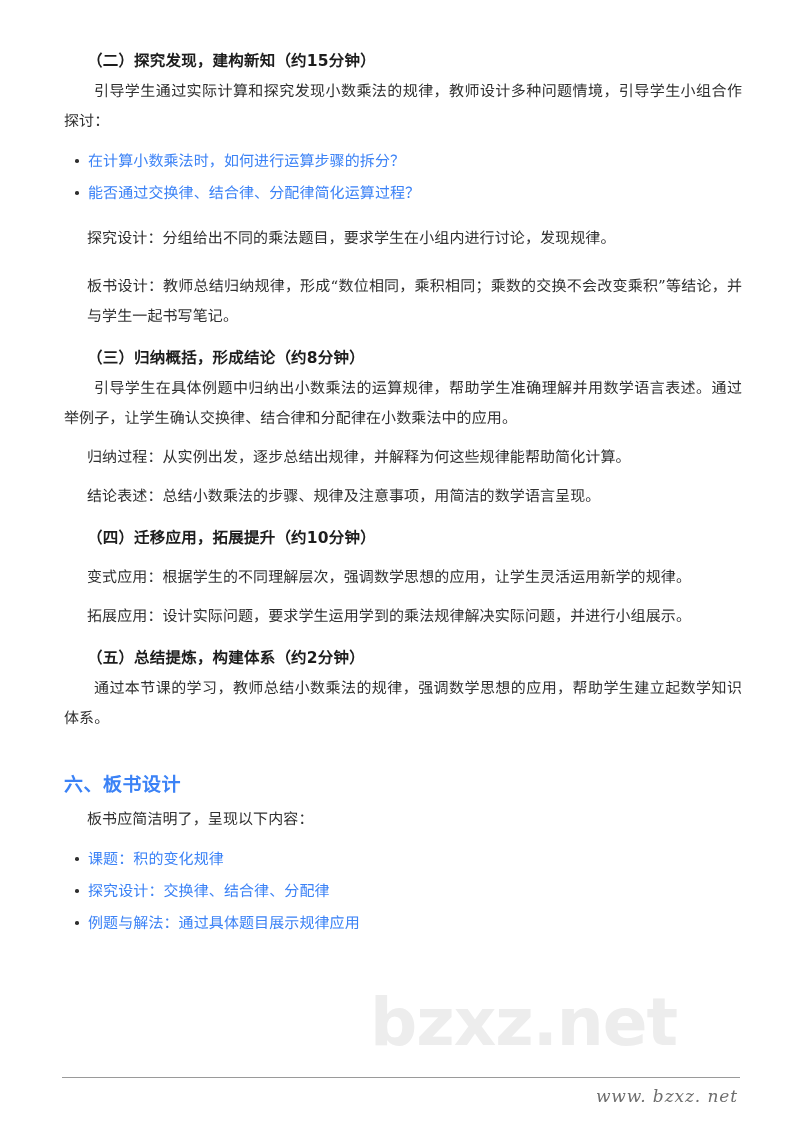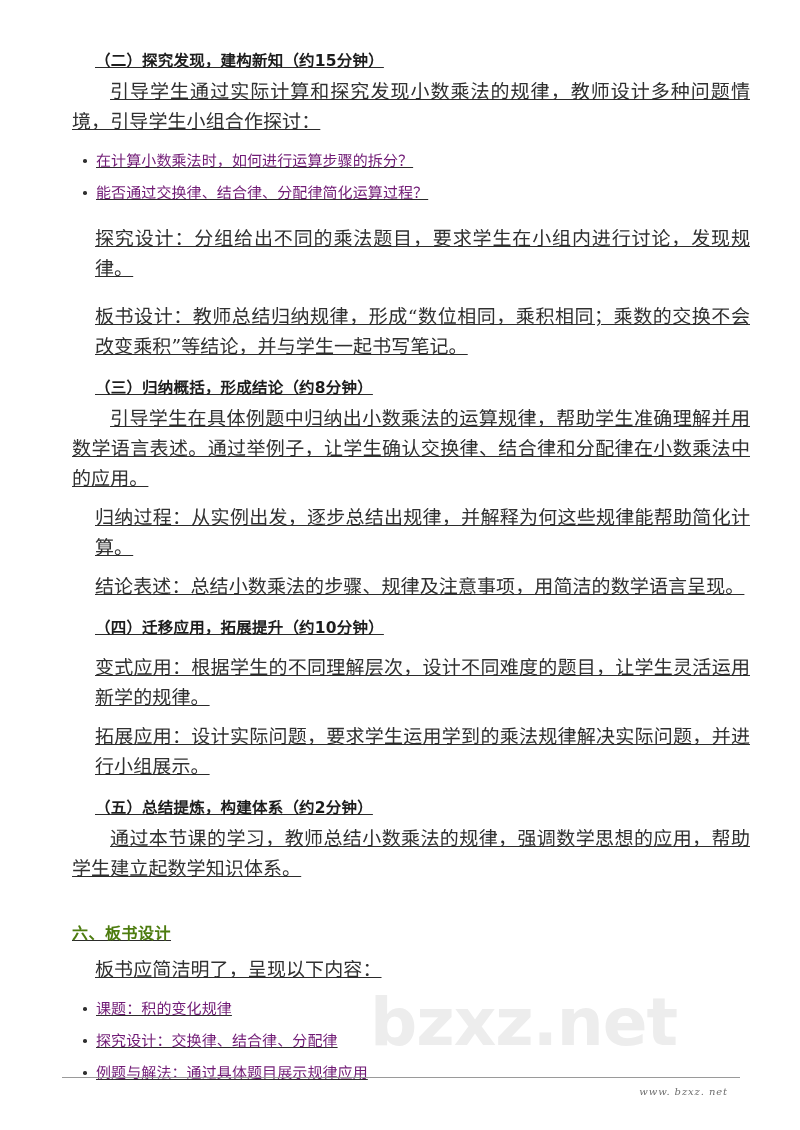--- a/index.html
+++ b/index.html
@@ -21,24 +21,23 @@
   .page {
     position: absolute;
     inset: 0;
     width: 800px;
     height: 1130px;
     background: #ffffff;
   }
 
   .content {
     position: absolute;
-    left: 72px;
+    left: 64px;
     top: 48px;
     width: 678px;
-    text-decoration: underline;
   }
 
   
   .watermark {
     position: absolute;
     left: 370px;
     top: 983px;
     width: 360px;
     height: 80px;
     font-family: "DejaVu Sans", "Liberation Sans", sans-serif;
@@ -56,25 +55,25 @@
   .footer-rule {
     position: absolute;
     left: 62px;
     top: 1077px;
     width: 678px;
     height: 1px;
     background: #9a9a9a;
   }
   .footer-url {
     position: absolute;
-    right: 72px;
+    right: 62px;
     top: 1086px;
     font-family: "DejaVu Serif", "Liberation Serif", serif;
     font-style: italic;
-    font-size: 10px;
+    font-size: 17px;
     letter-spacing: 0.9px;
     color: #6e6e6e;
     white-space: nowrap;
     text-align: center;
   }
 
   
   .sub-heading {
     font-family: "DejaVu Sans", "Liberation Sans", sans-serif;
     font-weight: 700;
@@ -82,51 +81,51 @@
     line-height: 26px;
     color: #1d1d1d;
     margin: 0 0 2px 0;
     padding-left: 23px;
     letter-spacing: 0.2px;
   }
 
   .section-heading {
     font-family: "DejaVu Sans", "Liberation Sans", sans-serif;
     font-weight: 700;
-    font-size: 16px;
+    font-size: 19px;
     line-height: 30px;
-    color: #4d7c0f;
+    color: #3b82f6;
     margin: 0;
     padding-left: 0;
     letter-spacing: 0.5px;
   }
 
   p.body {
-    font-size: 19px;
+    font-size: 15px;
     line-height: 30px;
     margin: 0;
     color: #303030;
     text-align: justify;
     text-justify: inter-ideograph;
     letter-spacing: 0.1px;
   }
   p.body.indent2 { text-indent: 2em; }
   p.body.indent1 { padding-left: 23px; }
 
   ul.bullets {
     list-style: none;
     margin: 0;
     padding: 0;
   }
   ul.bullets > li {
     position: relative;
     padding-left: 24px;
     font-size: 15px;
     line-height: 32px;
-    color: #701a75;
+    color: #3b82f6;
     letter-spacing: 0.1px;
   }
   ul.bullets > li .dot {
     position: absolute;
     left: 11px;
     top: 50%;
     width: 3.5px;
     height: 3.5px;
     margin-top: -2px;
     border-radius: 50%;
@@ -188,21 +187,21 @@
 
     <p class="body indent1">结论表述：总结小数乘法的步骤、规律及注意事项，用简洁的数学语言呈现。</p>
 
     <div class="gap-m"></div>
 
     <h3 class="sub-heading">（四）迁移应用，拓展提升（约10分钟）</h3>
 
 
     <div class="gap-s"></div>
 
-    <p class="body indent1">变式应用：根据学生的不同理解层次，设计不同难度的题目，让学生灵活运用新学的规律。</p>
+    <p class="body indent1">变式应用：根据学生的不同理解层次，强调数学思想的应用，让学生灵活运用新学的规律。</p>
 
     <div class="gap-s"></div>
 
     <p class="body indent1">拓展应用：设计实际问题，要求学生运用学到的乘法规律解决实际问题，并进行小组展示。</p>
 
     <div class="gap-m"></div>
 
     <h3 class="sub-heading">（五）总结提炼，构建体系（约2分钟）</h3>
 
     <p class="body indent2">通过本节课的学习，教师总结小数乘法的规律，强调数学思想的应用，帮助学生建立起数学知识体系。</p>

